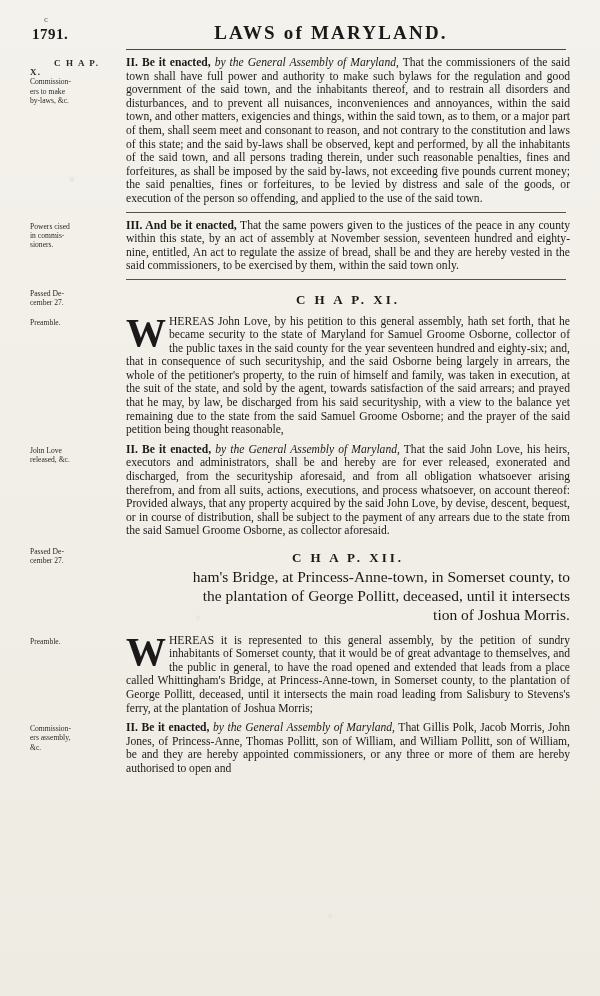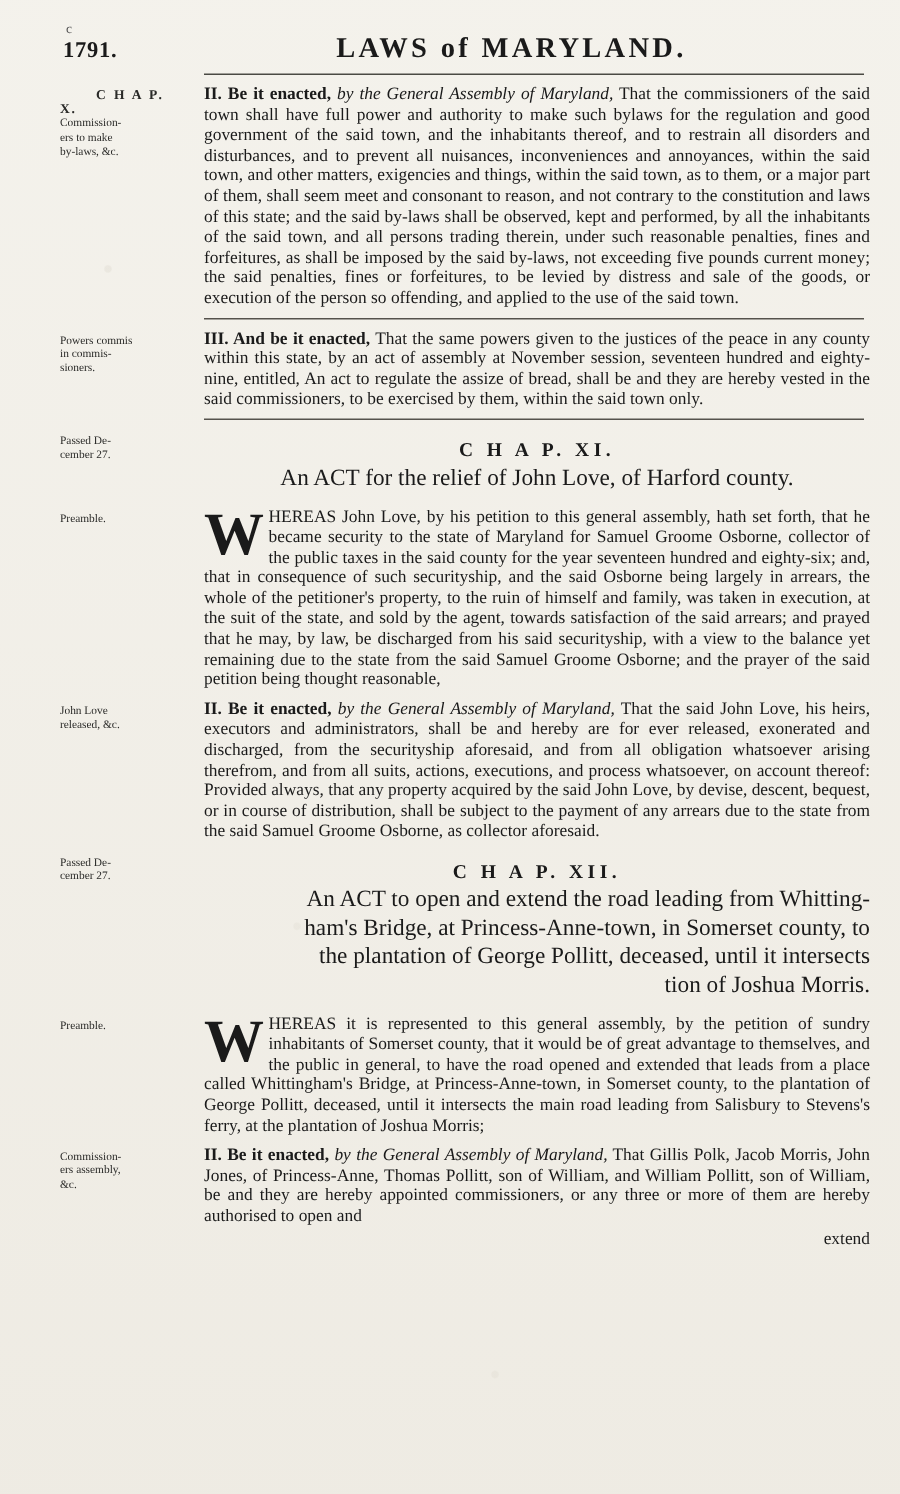--- a/index.html
+++ b/index.html
@@ -25,21 +25,21 @@
       radial-gradient(circle at 12% 18%, rgba(160,150,130,0.10) 0 2px, transparent 3px),
       radial-gradient(circle at 78% 9%, rgba(160,150,130,0.08) 0 2px, transparent 3px),
       radial-gradient(circle at 33% 62%, rgba(160,150,130,0.07) 0 2px, transparent 3px),
       radial-gradient(circle at 88% 74%, rgba(160,150,130,0.09) 0 2px, transparent 3px),
       radial-gradient(circle at 55% 92%, rgba(160,150,130,0.07) 0 2px, transparent 3px),
       linear-gradient(180deg, rgba(245,243,236,0.6), rgba(236,232,222,0.6));
     pointer-events: none;
   }
   .sheet {
     position: absolute;
-    left: 40px;
+    left: 30px;
     top: 22px;
     width: 540px;
     height: 950px;
   }
 
   
   .header {
     display: flex;
     align-items: flex-end;
     margin-left: 2px;
@@ -187,41 +187,40 @@
         <p>
           <span class="sect-lead">II. Be it enacted,</span><span class="ital"> by the General Assembly of Maryland,</span><span> That the commis­sioners of the said town shall have full power and authority to make such by­laws for the regulation and good government of the said town, and the inhabitants thereof, and to restrain all disorders and disturbances, and to prevent all nuisances, inconveniences and annoyances, within the said town, and other matters, exi­gencies and things, within the said town, as to them, or a major part of them, shall seem meet and consonant to reason, and not contrary to the constitution and laws of this state; and the said by-laws shall be observed, kept and performed, by all the inhabitants of the said town, and all persons trading therein, under such reasonable penalties, fines and forfeitures, as shall be imposed by the said by-laws, not exceeding five pounds current money; the said penalties, fines or forfeitures, to be levied by distress and sale of the goods, or execution of the person so offending, and applied to the use of the said town.</span>
         </p>
       </div>
     </div>
 
     <div class="sep"></div>
 
     <div class="block">
       <div class="margin-note">
-        <div>Powers commis</div>
+        <div>Powers cised</div>
         <div>in commis-</div>
         <div>sioners.</div>
       </div>
       <div class="body">
         <p>
           <span class="sect-lead">III. And be it enacted,</span><span> That the same powers given to the justices of the peace in any county within this state, by an act of assembly at November session, seventeen hundred and eighty-nine, entitled, An act to regulate the assize of bread, shall be and they are hereby vested in the said commissioners, to be exer­cised by them, within the said town only.</span>
         </p>
       </div>
     </div>
 
     <div class="sep"></div>
 
     <div class="block">
       <div class="margin-note">
         <div>Passed De-</div>
         <div>cember 27.</div>
       </div>
       <div class="body">
         <div class="chap-head">C H A P.    XI.</div>
-        <div class="act-title">An ACT for the relief of John Love, of Harford county.</div>
       </div>
     </div>
 
     <div class="block">
       <div class="margin-note">
         <div>Preamble.</div>
       </div>
       <div class="body">
         <div class="dropcap-para">
           <span class="dropcap">W</span><span>HEREAS John Love, by his petition to this general assembly, hath set forth, that he became security to the state of Maryland for Samuel Groome Osborne, collector of the public taxes in the said county for the year seventeen hundred and eighty-six; and, that in consequence of such securityship, and the said Osborne being largely in arrears, the whole of the petitioner's property, to the ruin of himself and family, was taken in execution, at the suit of the state, and sold by the agent, towards satisfaction of the said arrears; and prayed that he may, by law, be discharged from his said securityship, with a view to the balance yet remaining due to the state from the said Samuel Groome Osborne; and the prayer of the said petition being thought reasonable,</span>
@@ -242,21 +241,20 @@
     </div>
 
     <div class="block">
       <div class="margin-note">
         <div>Passed De-</div>
         <div>cember 27.</div>
       </div>
       <div class="body">
         <div class="chap-head">C H A P.    XII.</div>
         <div class="act-title multi">
-          <span class="first-line">An ACT to open and extend the road leading from Whitting-</span>
           <span class="first-line">ham's Bridge, at Princess-Anne-town, in Somerset county, to</span>
           <span class="first-line">the plantation of George Pollitt, deceased, until it intersects</span>
           <span class="first-line">tion of Joshua Morris.</span>
         </div>
       </div>
     </div>
 
     <div class="block">
       <div class="margin-note">
         <div>Preamble.</div>
@@ -271,18 +269,17 @@
     <div class="block">
       <div class="margin-note">
         <div>Commission-</div>
         <div>ers assembly,</div>
         <div>&amp;c.</div>
       </div>
       <div class="body">
         <p>
           <span class="sect-lead">II. Be it enacted,</span><span class="ital"> by the General Assembly of Maryland,</span><span> That Gillis Polk, Jacob Morris, John Jones, of Princess-Anne, Thomas Pollitt, son of William, and William Pollitt, son of William, be and they are hereby appointed com­missioners, or any three or more of them are hereby authorised to open and</span>
         </p>
-        <div class="footline">extend</div>
       </div>
     </div>
 
   </div>
 </div>
 
 </body></html>

